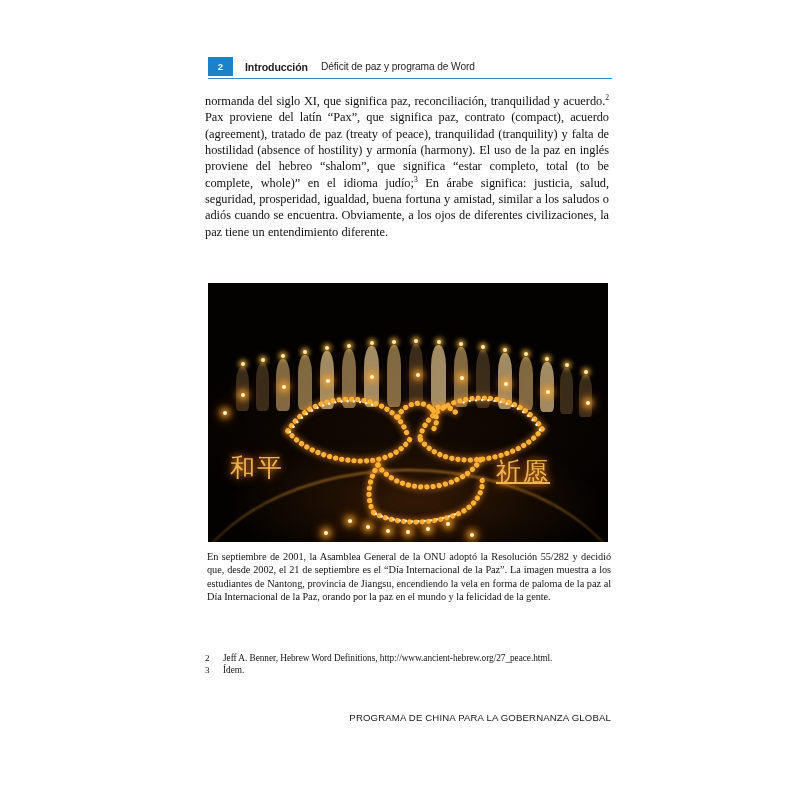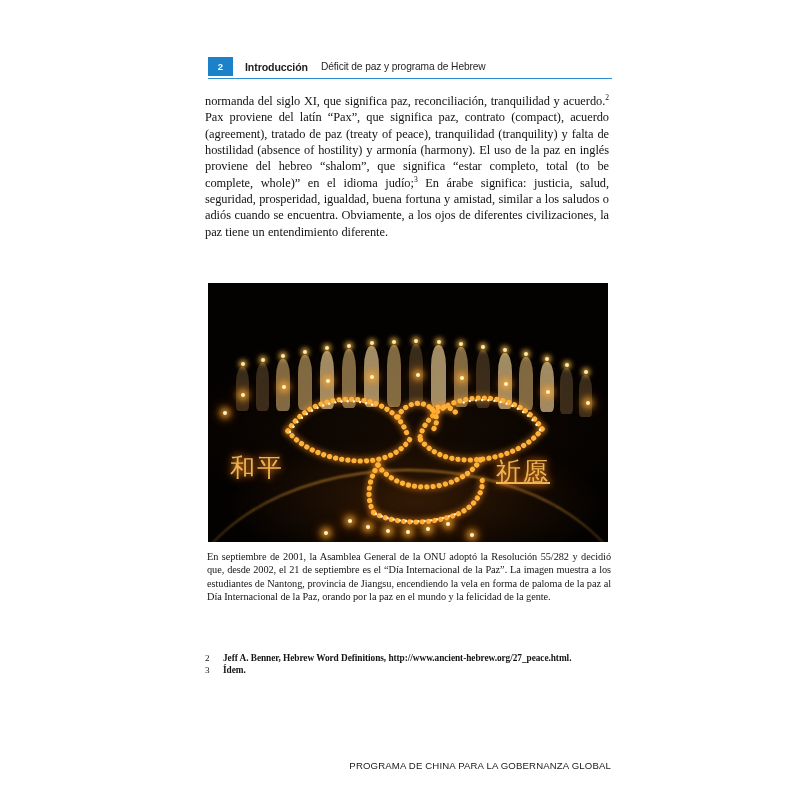--- a/index.html
+++ b/index.html
@@ -222,47 +222,45 @@
     align-items: flex-start;
   }
   .fn-num {
     width: 18px;
     flex: 0 0 18px;
     font-size: 9.1px;
   }
   .fn-text {
     flex: 1 1 auto;
     letter-spacing: -0.05px;
-    font-weight: bold;
   }
 
   
   .footer {
     position: absolute;
     left: 205px;
     top: 712px;
     width: 406px;
     text-align: right;
     font-family: "Liberation Sans", sans-serif;
     font-size: 9.6px;
     letter-spacing: 0.15px;
     color: #1a1a1a;
-    margin-top: 48px;
   }
 </style>
 </head>
 <body>
 
 <div class="page">
 
   <div class="header">
     <div class="header-inner">
       <div class="page-number-box">2</div>
       <div class="header-chapter">Introducción</div>
-      <div class="header-subtitle">Déficit de paz y programa de Hebrew</div>
+      <div class="header-subtitle">Déficit de paz y programa de Word</div>
     </div>
   </div>
   <div class="header-rule"></div>
 
   <div class="body-text">normanda del siglo XI, que significa paz, reconciliación, tranquilidad y acuerdo.<sup>2</sup> Pax proviene del latín “Pax”, que significa paz, contrato (compact), acuerdo (agreement), tratado de paz (treaty of peace), tranquilidad (tranquility) y falta de hostilidad (absence of hostility) y armonía (harmony). El uso de la paz en inglés proviene del hebreo “shalom”, que significa “estar completo, total (to be complete, whole)” en el idioma judío;<sup>3</sup> En árabe significa: justicia, salud, seguridad, prosperidad, igualdad, buena fortuna y amistad, similar a los saludos o adiós cuando se encuentra. Obviamente, a los ojos de diferentes civilizaciones, la paz tiene un entendimiento diferente.</div>
 
   <div class="photo-frame">
     <div class="photo-canvas">
 
       <div class="ground-arc"></div>

